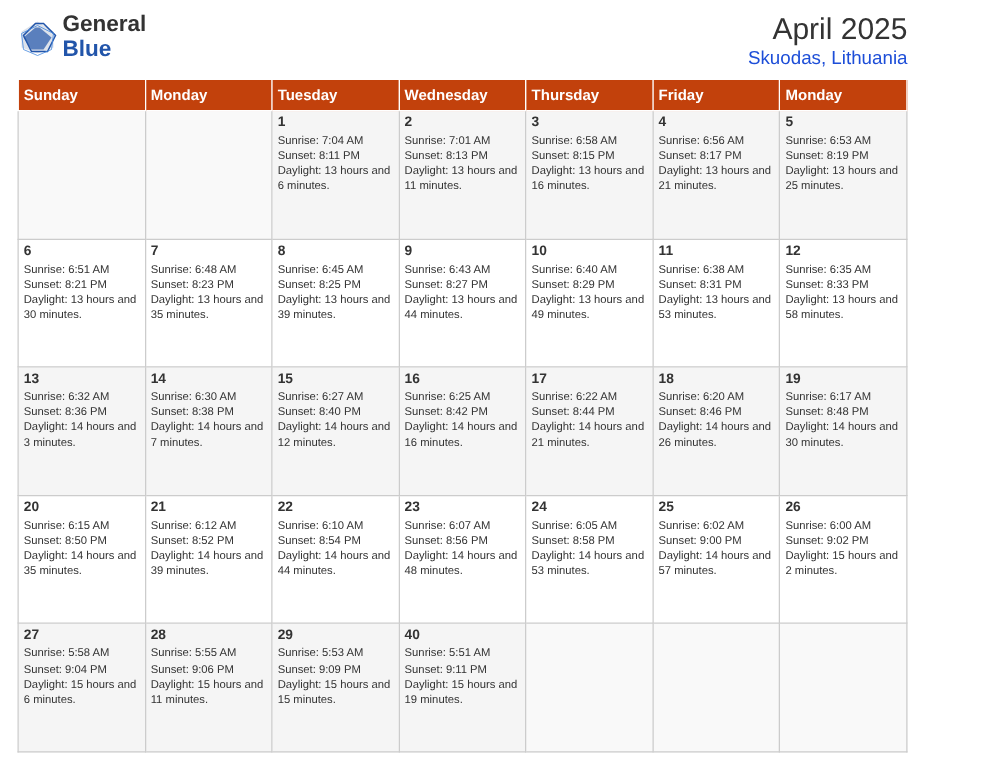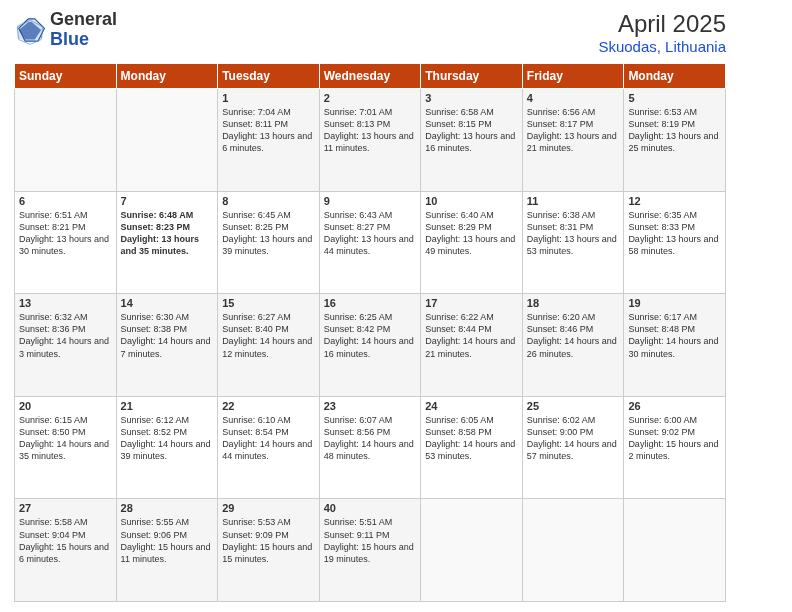--- a/index.html
+++ b/index.html
@@ -173,21 +173,21 @@
         </tr>
         <tr>
           <td>
             <span class="day-number">6</span>
             <div class="day-info" style="white-space: pre-line;">Sunrise: 6:51 AM
 Sunset: 8:21 PM
 Daylight: 13 hours and 30 minutes.</div>
           </td>
           <td>
             <span class="day-number">7</span>
-            <div class="day-info" style="white-space: pre-line; font-weight: bold;">Sunrise: 6:48 AM
+            <div class="day-info" style="white-space: pre-line;">Sunrise: 6:48 AM
 Sunset: 8:23 PM
 Daylight: 13 hours and 35 minutes.</div>
           </td>
           <td>
             <span class="day-number">8</span>
             <div class="day-info" style="white-space: pre-line;">Sunrise: 6:45 AM
 Sunset: 8:25 PM
 Daylight: 13 hours and 39 minutes.</div>
           </td>
           <td>

